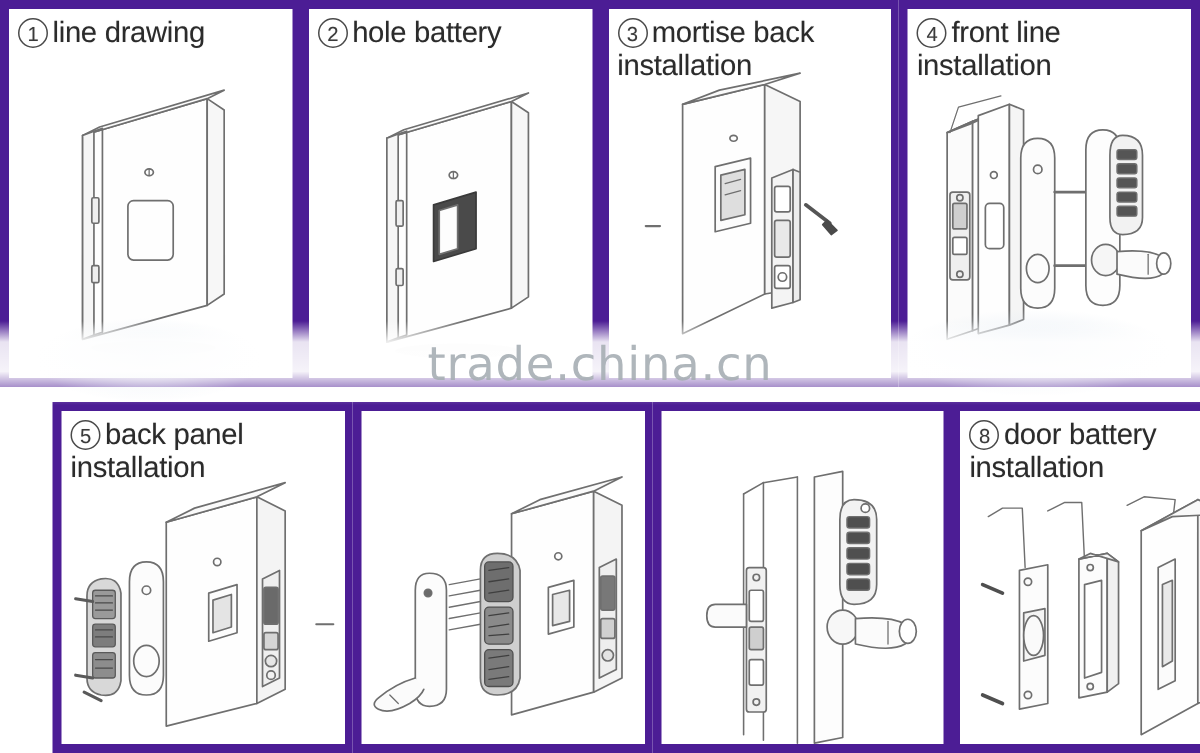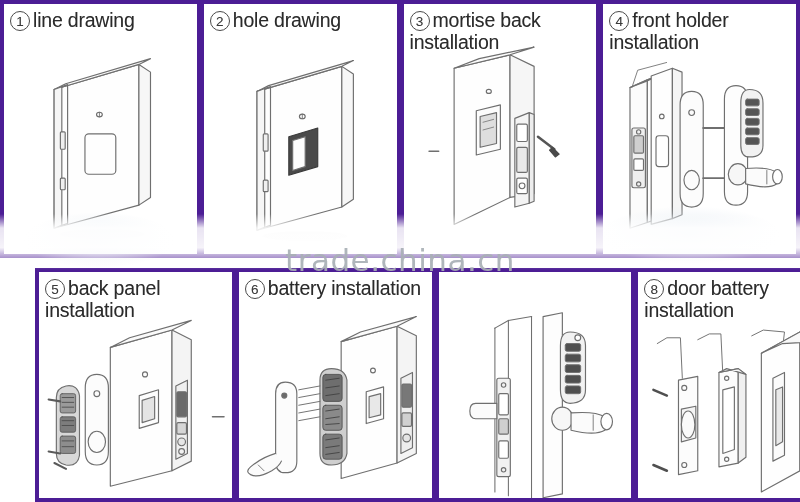--- a/index.html
+++ b/index.html
@@ -29,21 +29,21 @@
     display: flex;
   }
   #row-top  { top: 0px;   height: 258px; }
   #row-bot  { top: 268px; height: 234px; padding-left: 35px; }
 
   .cell {
     position: relative;
     box-sizing: border-box;
     flex: 1 1 0;
     background: #ffffff;
-    border: 4px solid #4c1d95;
+    border: 6px solid #4c1d95;
     margin-right: -1px;
     overflow: hidden;
   }
   .cell:last-child { margin-right: 0; }
 
   .cap {
     position: relative;
     z-index: 4;
     padding: 6px 4px 0 6px;
     font-size: 19.5px;
@@ -74,21 +74,21 @@
     position: absolute;
     left: 0; right: 0; bottom: 0;
     top: 0;
     z-index: 1;
   }
   .art svg { width: 100%; height: 100%; display: block; }
 
   
   #watermark {
     position: absolute;
-    left: 0; top: 242px;
+    left: 0; top: 225px;
     width: 800px;
     text-align: center;
     z-index: 9;
     font-size: 31px;
     color: #a9b0b6;
     letter-spacing: 0.5px;
     font-family: "DejaVu Sans", sans-serif;
     opacity: 0.92;
     pointer-events: none;
   }
@@ -137,21 +137,21 @@
 
             <rect x="84" y="134" width="32" height="42" rx="4"></rect>
 
           </g>
           <ellipse cx="102" cy="238" rx="44" ry="5" fill="#f0f0f0"></ellipse>
         </svg>
       </div>
     </div>
 
     <div class="cell">
-      <div class="cap"><span class="num">2</span><span class="txt">hole drawing</span></div>
+      <div class="cap"><span class="num">2</span><span class="txt">hole battery</span></div>
       <div class="art">
         <svg viewBox="0 0 200 258" preserveAspectRatio="xMidYMid meet">
           <g fill="none" stroke="#6f6f6f" stroke-width="1.2" stroke-linejoin="round" stroke-linecap="round">
             <path d="M55 90 L143 64 L143 210 L55 234 Z" fill="#fefefe"></path>
             <path d="M143 64 L155 72 L155 202 L143 210 Z" fill="#f7f7f7"></path>
             <path d="M55 90 L67 84 L155 58 L143 64 Z" fill="#fbfbfb"></path>
             <path d="M55 90 L63 87 L63 231 L55 234 Z" fill="#f6f6f6"></path>
             <path d="M63 87 L69 85 L69 229 L63 231"></path>
             <rect x="61.5" y="134" width="5" height="18" rx="1" fill="#efefef"></rect>
             <rect x="61.5" y="182" width="5" height="12" rx="1" fill="#efefef"></rect>
@@ -193,21 +193,21 @@
             <path d="M139 137 L156 150" stroke-width="2.6" stroke="#555"></path>
             <path d="M154 148 L161 155 L157 158 L151 151 Z" fill="#4a4a4a" stroke="#4a4a4a"></path>
 
             <path d="M26 152 L36 152" stroke-width="1.6"></path>
           </g>
         </svg>
       </div>
     </div>
 
     <div class="cell">
-      <div class="cap"><span class="num">4</span><span class="txt">front holder installation</span></div>
+      <div class="cap"><span class="num">4</span><span class="txt">front line installation</span></div>
       <div class="art">
         <svg viewBox="0 0 200 258" preserveAspectRatio="xMidYMid meet">
           <g fill="none" stroke="#6f6f6f" stroke-width="1.2" stroke-linejoin="round" stroke-linecap="round">
 
             <path d="M28 86 L46 78 L46 226 L28 232 Z" fill="#fbfbfb"></path>
             <path d="M46 78 L62 72 L62 220 L46 226 Z" fill="#fdfdfd"></path>
             <path d="M28 86 L44 80 L62 72 L46 78 Z" fill="#f7f7f7"></path>
 
             <rect x="30" y="128" width="14" height="62" rx="2" fill="#efefef"></rect>
             <rect x="32" y="136" width="10" height="18" rx="1.2" fill="#cfcfcf"></rect>
@@ -292,21 +292,20 @@
               <path d="M16 198 L28 204"></path>
             </g>
 
             <path d="M180 150 L192 150" stroke-width="1.5"></path>
           </g>
         </svg>
       </div>
     </div>
 
     <div class="cell">
-      <div class="cap"><span class="num">6</span><span class="txt">battery installation</span></div>
       <div class="art">
         <svg viewBox="0 0 200 234" preserveAspectRatio="xMidYMid meet">
           <g fill="none" stroke="#6f6f6f" stroke-width="1.2" stroke-linejoin="round" stroke-linecap="round">
 
             <path d="M106 72 L164 56 L164 198 L106 214 Z" fill="#fefefe"></path>
             <path d="M164 56 L184 66 L184 188 L164 198 Z" fill="#f4f4f4"></path>
             <path d="M106 72 L126 62 L184 46 L164 56 Z" fill="#fafafa"></path>
             <path d="M132 124 L150 119 L150 152 L132 157 Z" fill="#fdfdfd"></path>
             <path d="M135 129 L147 126 L147 148 L135 151 Z" fill="#e8e8e8"></path>
             <circle cx="139" cy="102" r="2.5"></circle>

